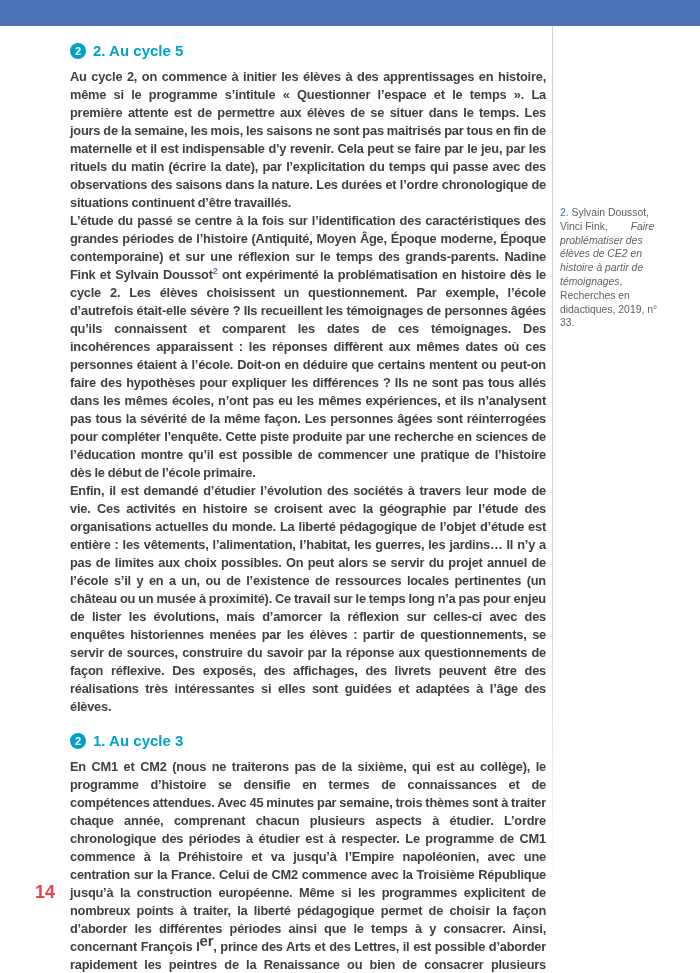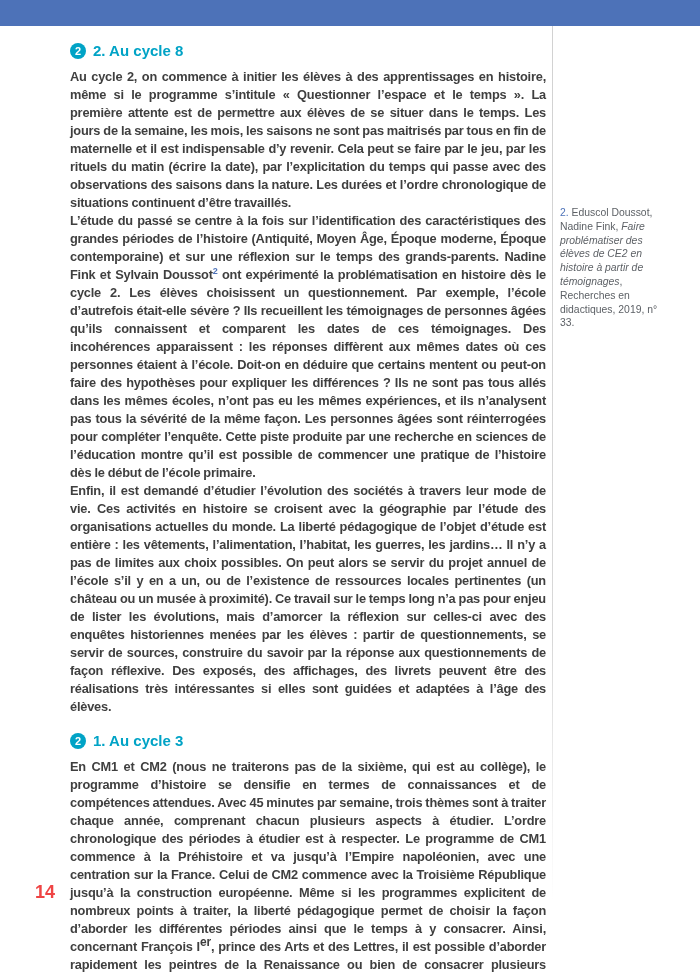--- a/index.html
+++ b/index.html
@@ -22,52 +22,52 @@
     flex:0 0 auto; width:16px; height:16px; border-radius:50%;
     background:#00a3c6; color:#ffffff; font-size:11px; font-weight:bold;
     display:inline-flex; align-items:center; justify-content:center; line-height:1;
   }
   p.body {
     margin:0; text-align:justify; color:#3f3f3f;
     font-size:12.8px; line-height:18px; letter-spacing:-0.2px; word-spacing:-0.4px;
     hyphens:auto;font-weight:bold; -webkit-hyphens:auto;
   }
   sup.ref { color:#4d72b8; font-size:9px; line-height:0; }
-  sup.ord { font-size:12px; line-height:0;margin-top:8px; }
+  sup.ord { font-size:15px; line-height:0;margin-top:8px; }
   .sidenote {
     position:absolute; left:560px; top:206px; width:105px;
     color:#5d6166; font-size:10.4px; line-height:13.8px; text-align:left;
   }
   .sidenote .marker { color:#4d72b8; }
-  .sidenote .it { font-style:italic; }
+  .sidenote .it { font-style:italic;margin-left:20px; }
   .pagenum { position:absolute; left:35px; top:882px; color:#ef4444; font-size:18px; font-weight:bold; }
 </style>
 </head>
 <body>
 
 <div class="page">
   <div class="topbar"></div>
   <div class="vrule"></div>
 
   <main class="main" lang="fr">
     <h2 class="heading">
       <span class="badge">2</span>
-      <span class="htext">2. Au cycle 8</span>
+      <span class="htext">2. Au cycle 5</span>
     </h2>
 
     <p class="body">Au cycle 2, on commence à initier les élèves à des apprentissages en histoire, même si le programme s’intitule «&nbsp;Questionner l’espace et le temps&nbsp;». La première attente est de permettre aux élèves de se situer dans le temps. Les jours de la semaine, les mois, les saisons ne sont pas maitrisés par tous en fin de maternelle et il est indispensable d’y revenir. Cela peut se faire par le jeu, par les rituels du matin (écrire la date), par l’explicitation du temps qui passe avec des observations des saisons dans la nature. Les durées et l’ordre chronologique de situations continuent d’être travaillés.</p>
 
     <p class="body"><span>L’étude du passé se centre à la fois sur l’identification des caractéristiques des grandes périodes de l’histoire (Antiquité, Moyen Âge, Époque moderne, Époque contemporaine) et sur une réflexion sur le temps des grands-parents. Nadine Fink et Sylvain Doussot</span><sup class="ref">2</sup><span> ont expérimenté la problématisation en histoire dès le cycle 2. Les élèves choisissent un questionnement. Par exemple, l’école d’autrefois était-elle sévère&nbsp;? Ils recueillent les témoignages de personnes âgées qu’ils connaissent et comparent les dates de ces témoignages. Des incohérences apparaissent&nbsp;: les réponses diffèrent aux mêmes dates où ces personnes étaient à l’école. Doit-on en déduire que certains mentent ou peut-on faire des hypothèses pour expliquer les différences&nbsp;? Ils ne sont pas tous allés dans les mêmes écoles, n’ont pas eu les mêmes expériences, et ils n’analysent pas tous la sévérité de la même façon. Les personnes âgées sont réinterrogées pour compléter l’enquête. Cette piste produite par une recherche en sciences de l’éducation montre qu’il est possible de commencer une pratique de l’histoire dès le début de l’école primaire.</span></p>
 
     <p class="body">Enfin, il est demandé d’étudier l’évolution des sociétés à travers leur mode de vie. Ces activités en histoire se croisent avec la géographie par l’étude des organisations actuelles du monde. La liberté pédagogique de l’objet d’étude est entière&nbsp;: les vêtements, l’alimentation, l’habitat, les guerres, les jardins… Il n’y a pas de limites aux choix possibles. On peut alors se servir du projet annuel de l’école s’il y en a un, ou de l’existence de ressources locales pertinentes (un château ou un musée à proximité). Ce travail sur le temps long n’a pas pour enjeu de lister les évolutions, mais d’amorcer la réflexion sur celles-ci avec des enquêtes historiennes menées par les élèves&nbsp;: partir de questionnements, se servir de sources, construire du savoir par la réponse aux questionnements de façon réflexive. Des exposés, des affichages, des livrets peuvent être des réalisations très intéressantes si elles sont guidées et adaptées à l’âge des élèves.</p>
 
     <h2 class="heading second">
       <span class="badge">2</span>
       <span class="htext">1. Au cycle 3</span>
     </h2>
 
     <p class="body"><span>En CM1 et CM2 (nous ne traiterons pas de la sixième, qui est au collège), le programme d’histoire se densifie en termes de connaissances et de compétences attendues. Avec 45 minutes par semaine, trois thèmes sont à traiter chaque année, comprenant chacun plusieurs aspects à étudier. L’ordre chronologique des périodes à étudier est à respecter. Le programme de CM1 commence à la Préhistoire et va jusqu’à l’Empire napoléonien, avec une centration sur la France. Celui de CM2 commence avec la Troisième République jusqu’à la construction européenne. Même si les programmes explicitent de nombreux points à traiter, la liberté pédagogique permet de choisir la façon d’aborder les différentes périodes ainsi que le temps à y consacrer. Ainsi, concernant François I</span><sup class="ord">er</sup><span>, prince des Arts et des Lettres, il est possible d’aborder rapidement les peintres de la Renaissance ou bien de consacrer plusieurs séances à Léonard de Vinci, par exemple. Les documents d’accompagnements des programmes (Eduscol) donnent des pistes sur des façons de traiter les thématiques à étudier.</span></p>
   </main>
 
-  <aside class="sidenote"><span class="marker">2.</span><span>  Eduscol Doussot, Nadine Fink, </span><span class="it">Faire problématiser des élèves de CE2 en histoire à partir de témoignages</span><span>, Recherches en didactiques, 2019, n° 33.</span></aside>
+  <aside class="sidenote"><span class="marker">2.</span><span>  Sylvain Doussot, Vinci Fink, </span><span class="it">Faire problématiser des élèves de CE2 en histoire à partir de témoignages</span><span>, Recherches en didactiques, 2019, n° 33.</span></aside>
 
   <div class="pagenum">14</div>
 </div>
 
 </body></html>

